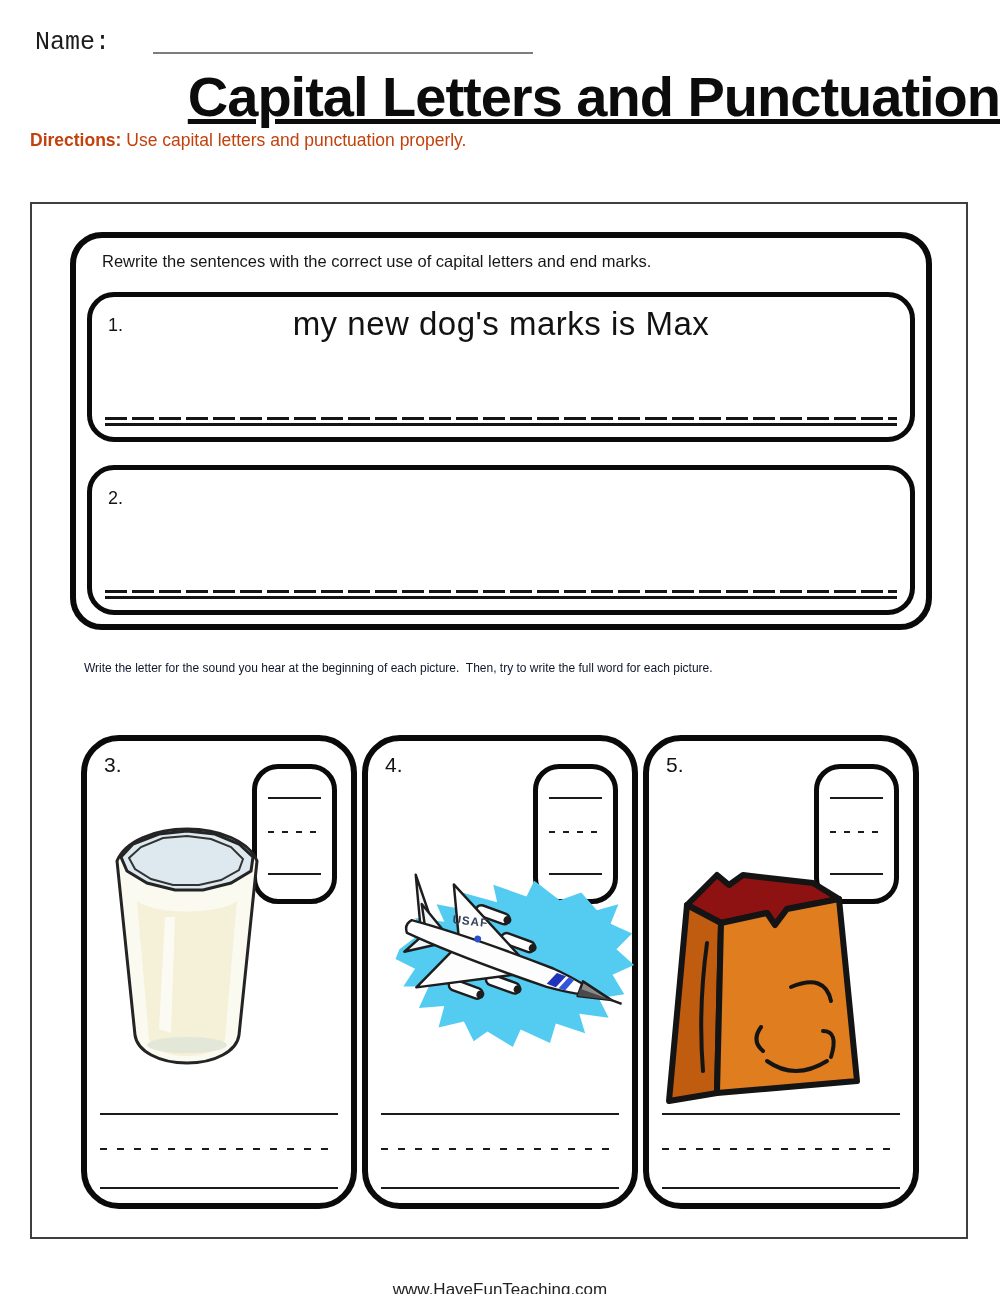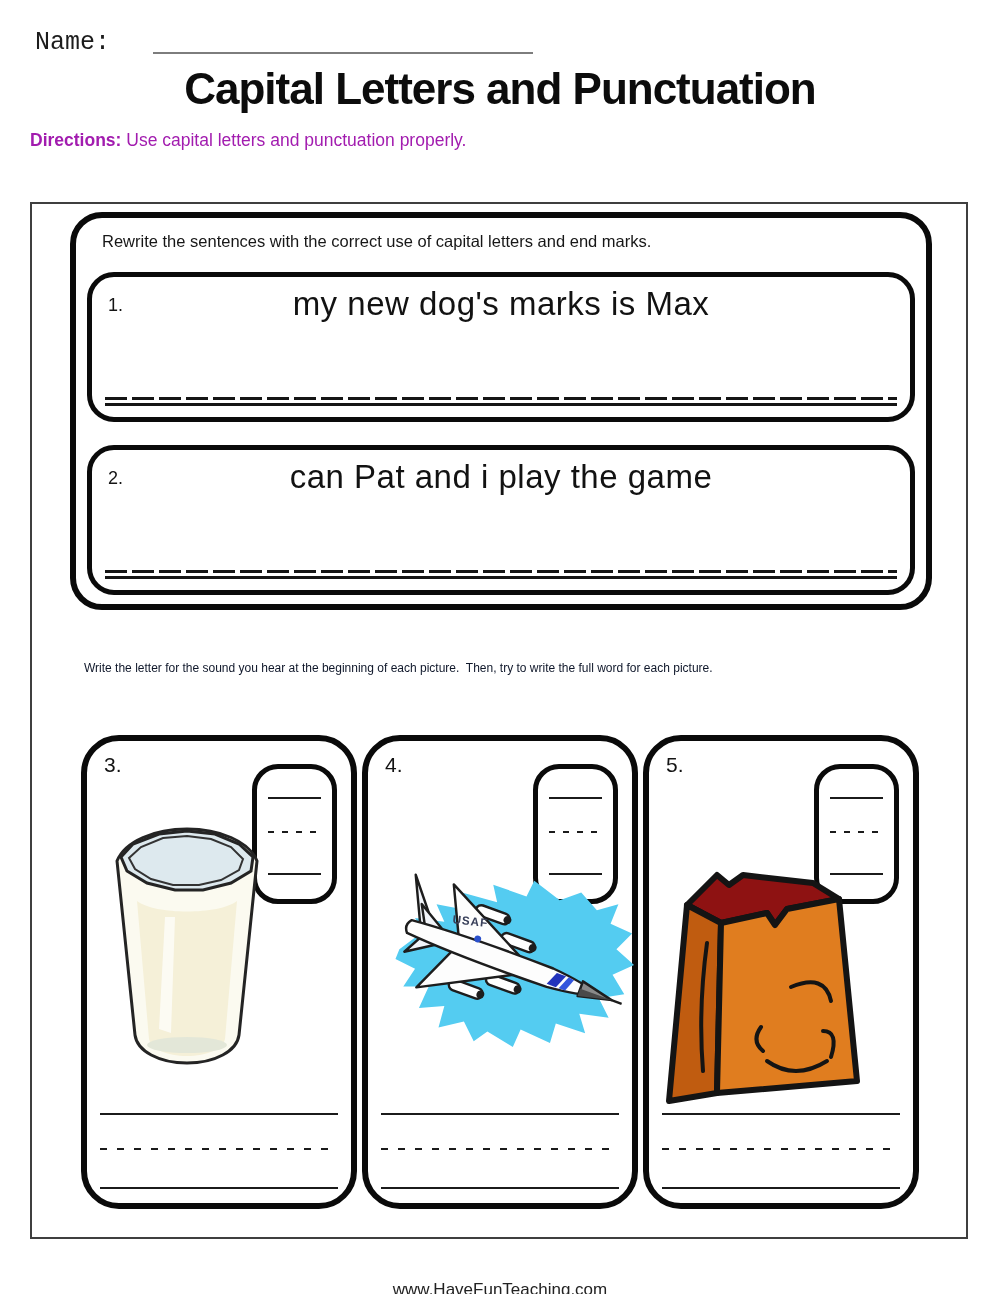--- a/index.html
+++ b/index.html
@@ -5,31 +5,31 @@
   * { margin:0; padding:0; box-sizing:border-box; }
   html,body { width:1000px; height:1294px; background:#ffffff;
     font-family:"Liberation Sans", sans-serif; color:#161616; }
   .page { position:relative; width:1000px; height:1294px; background:#fff; overflow:hidden; }
 
   
   .name-row { position:absolute; left:35px; top:28px; }
   .name-label { font-size:25px; color:#1c1c1c;font-family:Liberation Mono, monospace; }
   .name-line { position:absolute; left:118px; top:24px; width:380px; height:0;
     border-bottom:2px solid #7d7d7d; }
-  .title { position:absolute; left:0; top:64px; width:1000px; text-align:center;
-    font-size:44px; font-weight:bold; letter-spacing:-1px; color:#0c0c0c; }
-  .directions { position:absolute; left:30px; top:130px; font-size:17.5px; color:#a21caf; }
+  .title { position:absolute; left:0; top:64px; width:1000px; text-align:right;
+    font-size:56px; font-weight:bold; letter-spacing:-1px; color:#0c0c0c;text-decoration:underline; }
+  .directions { position:absolute; left:30px; top:130px; font-size:17.5px; color:#c2410c; }
   .directions b { font-weight:bold; }
 
   
   .frame { position:absolute; left:30px; top:202px; width:938px; height:1037px;
     border:2px solid #3f3f3f; background:#fff; }
 
   
-  .sec-rewrite { position:absolute; left:38px; top:8px; width:862px; height:398px;
+  .sec-rewrite { position:absolute; left:38px; top:28px; width:862px; height:398px;
     border:6px solid #0a0a0a; border-radius:32px; background:#fff; }
   .sec-rewrite .prompt { position:absolute; left:26px; top:14px; font-size:16.5px; color:#171717; }
   .sent-box { position:absolute; left:11px; width:828px; height:150px;
     border:5px solid #0a0a0a; border-radius:27px; background:#fff; }
   .sent-box.b1 { top:54px; }
   .sent-box.b2 { top:227px; }
   .sent-num { position:absolute; left:16px; top:18px; font-size:18px; color:#141414; }
   .sentence { position:absolute; left:0; top:8px; width:100%; text-align:center;
     font-size:33px; color:#121212; letter-spacing:0.5px; }
   .write-line { position:absolute; left:13px; right:13px; bottom:11px; height:9px; }
@@ -84,21 +84,20 @@
         <span class="sent-num">1.</span>
         <div class="sentence">my new dog's marks is Max</div>
         <div class="write-line">
           <div class="dash"></div>
           <div class="solid"></div>
         </div>
       </div>
 
       <div class="sent-box b2">
         <span class="sent-num">2.</span>
-        <div class="sentence">can Pat and i play the game</div>
         <div class="write-line">
           <div class="dash"></div>
           <div class="solid"></div>
         </div>
       </div>
     </div>
 
     <div class="sounds-prompt">Write the letter for the sound you hear at the beginning of each picture.  Then, try to write the full word for each picture.</div>
 
     <div class="cards">

